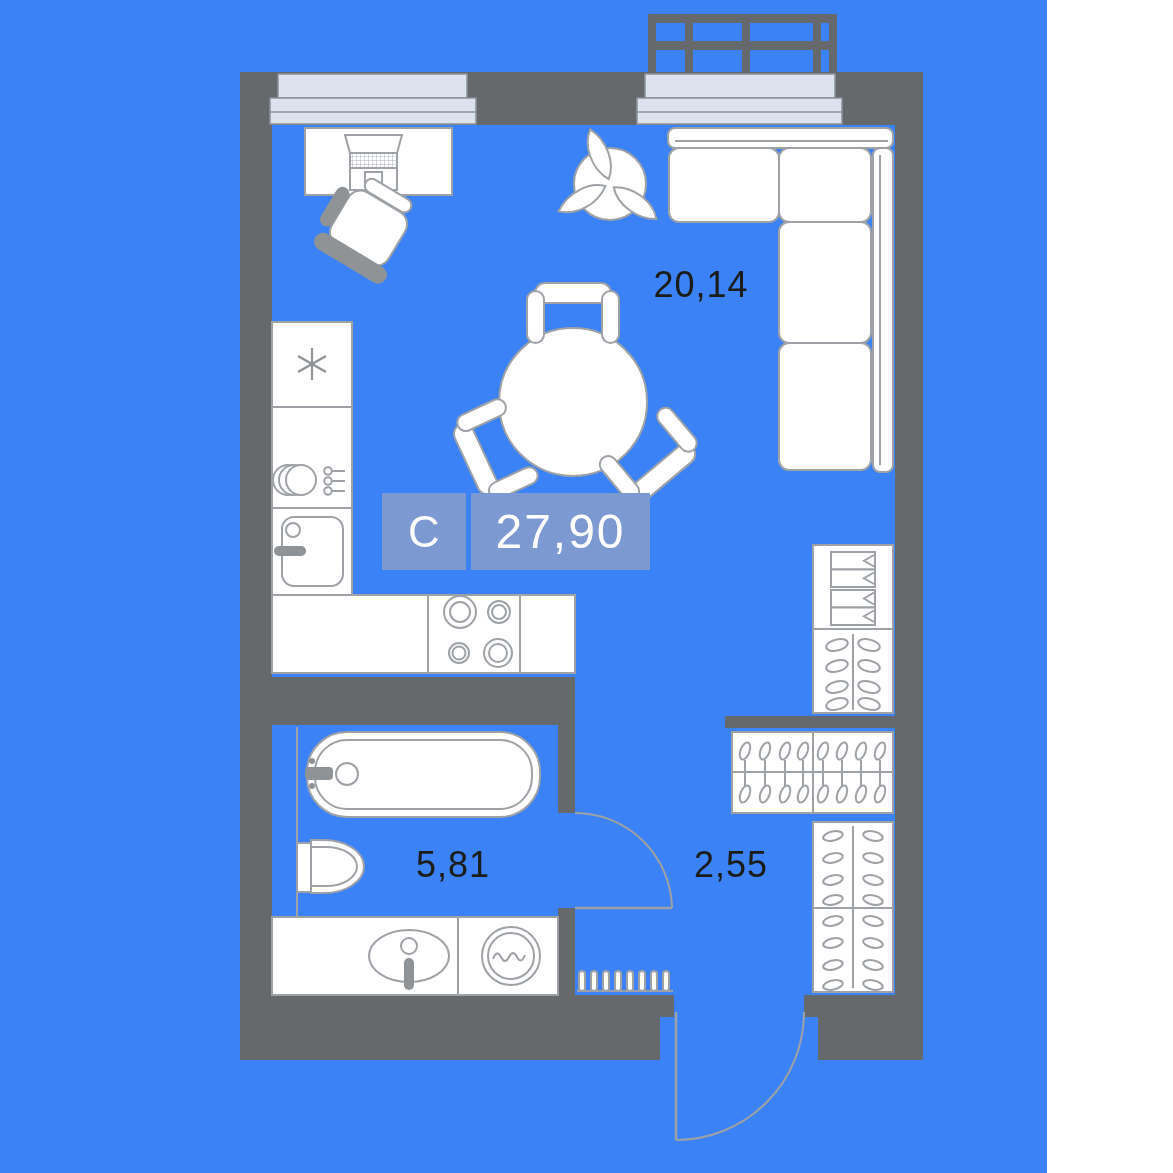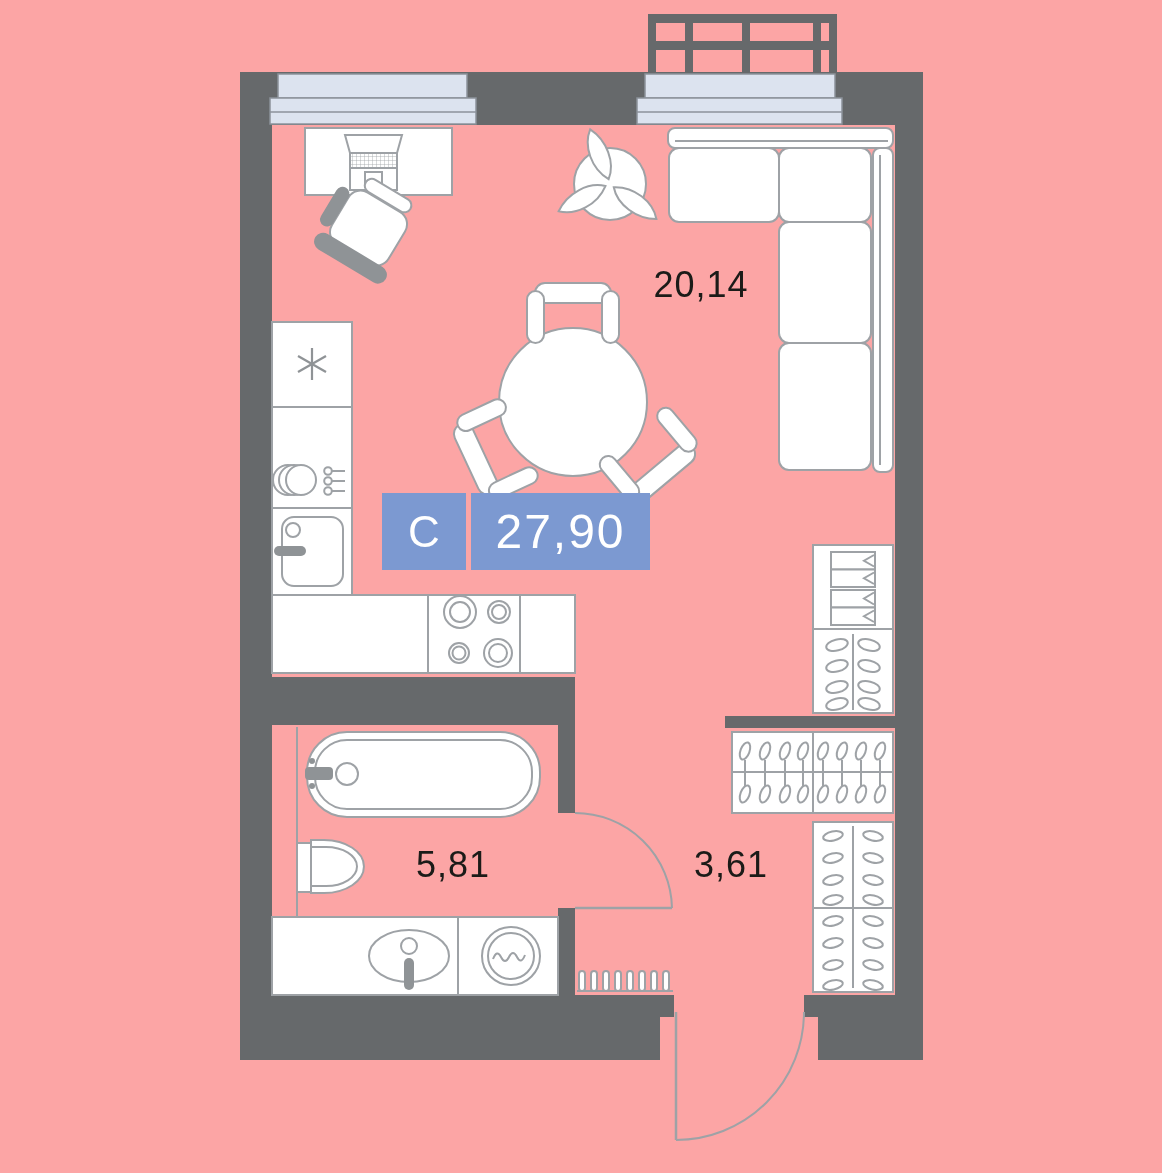--- a/index.html
+++ b/index.html
@@ -1,17 +1,17 @@
 <!DOCTYPE html>
 <html><head>
 <meta charset="utf-8">
 <style>
   html,body{margin:0;padding:0;background:#ffffff;}
   body{width:1173px;height:1173px;font-family:"Liberation Sans",sans-serif;}
-  .canvas{position:relative;width:1162px;height:1173px;background:#fca5a5;overflow:hidden;}
+  .canvas{position:relative;width:1047px;height:1173px;background:#3b82f6;overflow:hidden;}
   .canvas svg{position:absolute;left:0;top:0;}
   .area-label{position:absolute;color:#1b1b18;font-size:36px;letter-spacing:1px;
     text-align:center;white-space:nowrap;}
   .badge{position:absolute;background:#7c99d1;color:#ffffff;display:flex;
     align-items:center;justify-content:center;}
   .badge-type{left:382px;top:493px;width:84px;height:77px;font-size:44px;}
   .badge-area{left:471px;top:493px;width:179px;height:77px;font-size:48px;letter-spacing:2px;text-align:center;}
   .label-living{left:636px;top:264px;width:130px;}
   .label-bath{left:393px;top:844px;width:120px;}
   .label-hall{left:671px;top:844px;width:120px;}
@@ -278,16 +278,16 @@
     </g>
     <g>
       <line x1="676" y1="1012" x2="676" y2="1140"></line>
       <path d="M676,1140 A128,128 0 0 0 804,1012" stroke-width="2"></path>
     </g>
   </g>
 </svg>
 
   <div class="area-label label-living">20,14</div>
   <div class="area-label label-bath">5,81</div>
-  <div class="area-label label-hall">3,61</div>
+  <div class="area-label label-hall">2,55</div>
   <div class="badge badge-type">С</div>
   <div class="badge badge-area">27,90</div>
 </div>
 
 </body></html>

